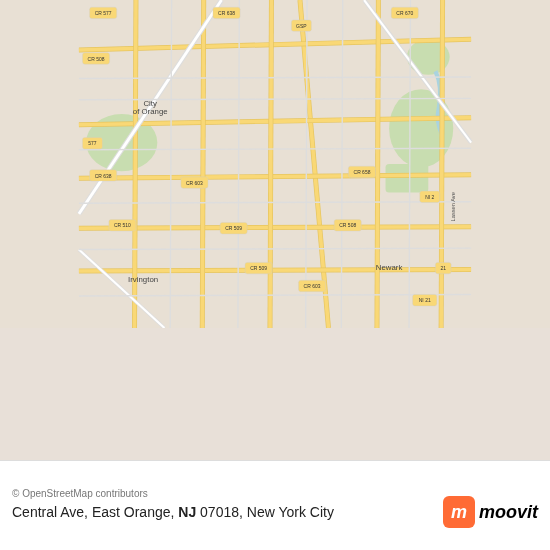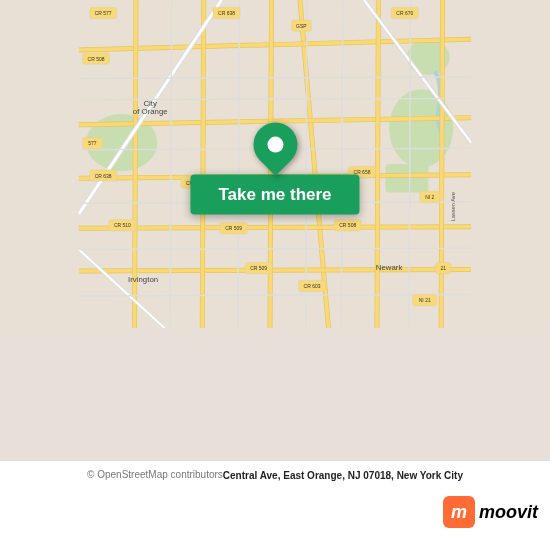--- a/index.html
+++ b/index.html
@@ -75,36 +75,36 @@
 
     
     #footer {
       position: absolute;
       bottom: 0;
       left: 0;
       width: 550px;
       height: 90px;
       background: white;
       display: flex;
-      flex-direction: row;
+      flex-direction: column;
       justify-content: center;
       padding: 8px 12px 8px 12px;
       border-top: 1px solid #ddd;
     }
 
     #attribution {
       font-size: 10px;
       color: #777;
       margin-bottom: 4px;
     }
 
     #address-line {
-      font-size: 10px;
+      font-size: 14px;
       color: #222;
-      font-weight: 700;
+      font-weight: 400;
       line-height: 1.4;
     }
 
     #moovit-logo {
       position: absolute;
       right: 12px;
       bottom: 22px;
       display: flex;
       align-items: center;
       gap: 4px;
@@ -257,26 +257,20 @@
 
     <text x="100" y="148" text-anchor="middle" font-size="11" fill="#444" font-family="Arial" font-weight="500">City</text>
     <text x="100" y="160" text-anchor="middle" font-size="11" fill="#444" font-family="Arial" font-weight="500">of Orange</text>
     <text x="90" y="395" text-anchor="middle" font-size="11" fill="#444" font-family="Arial" font-weight="500">Irvington</text>
     <text x="435" y="378" text-anchor="middle" font-size="11" fill="#444" font-family="Arial" font-weight="500">Newark</text>
 
     <text x="527" y="290" text-anchor="middle" font-size="8" fill="#555" font-family="Arial" transform="rotate(-90, 527, 290)">Lassen Ave</text>
   </svg>
 
   
-  <div id="button-overlay">
-    <div id="location-pin">
-      <div id="location-pin-inner"></div>
-    </div>
-    <button id="take-me-there-btn">Take me there</button>
-  </div>
 </div>
 
 <div id="footer">
   <div id="attribution">
     <span>© OpenStreetMap contributors</span>
   </div>
   <div id="address-line">
     Central Ave, East Orange, <strong>NJ</strong> 07018, New York City
   </div>
   <div id="moovit-logo">

